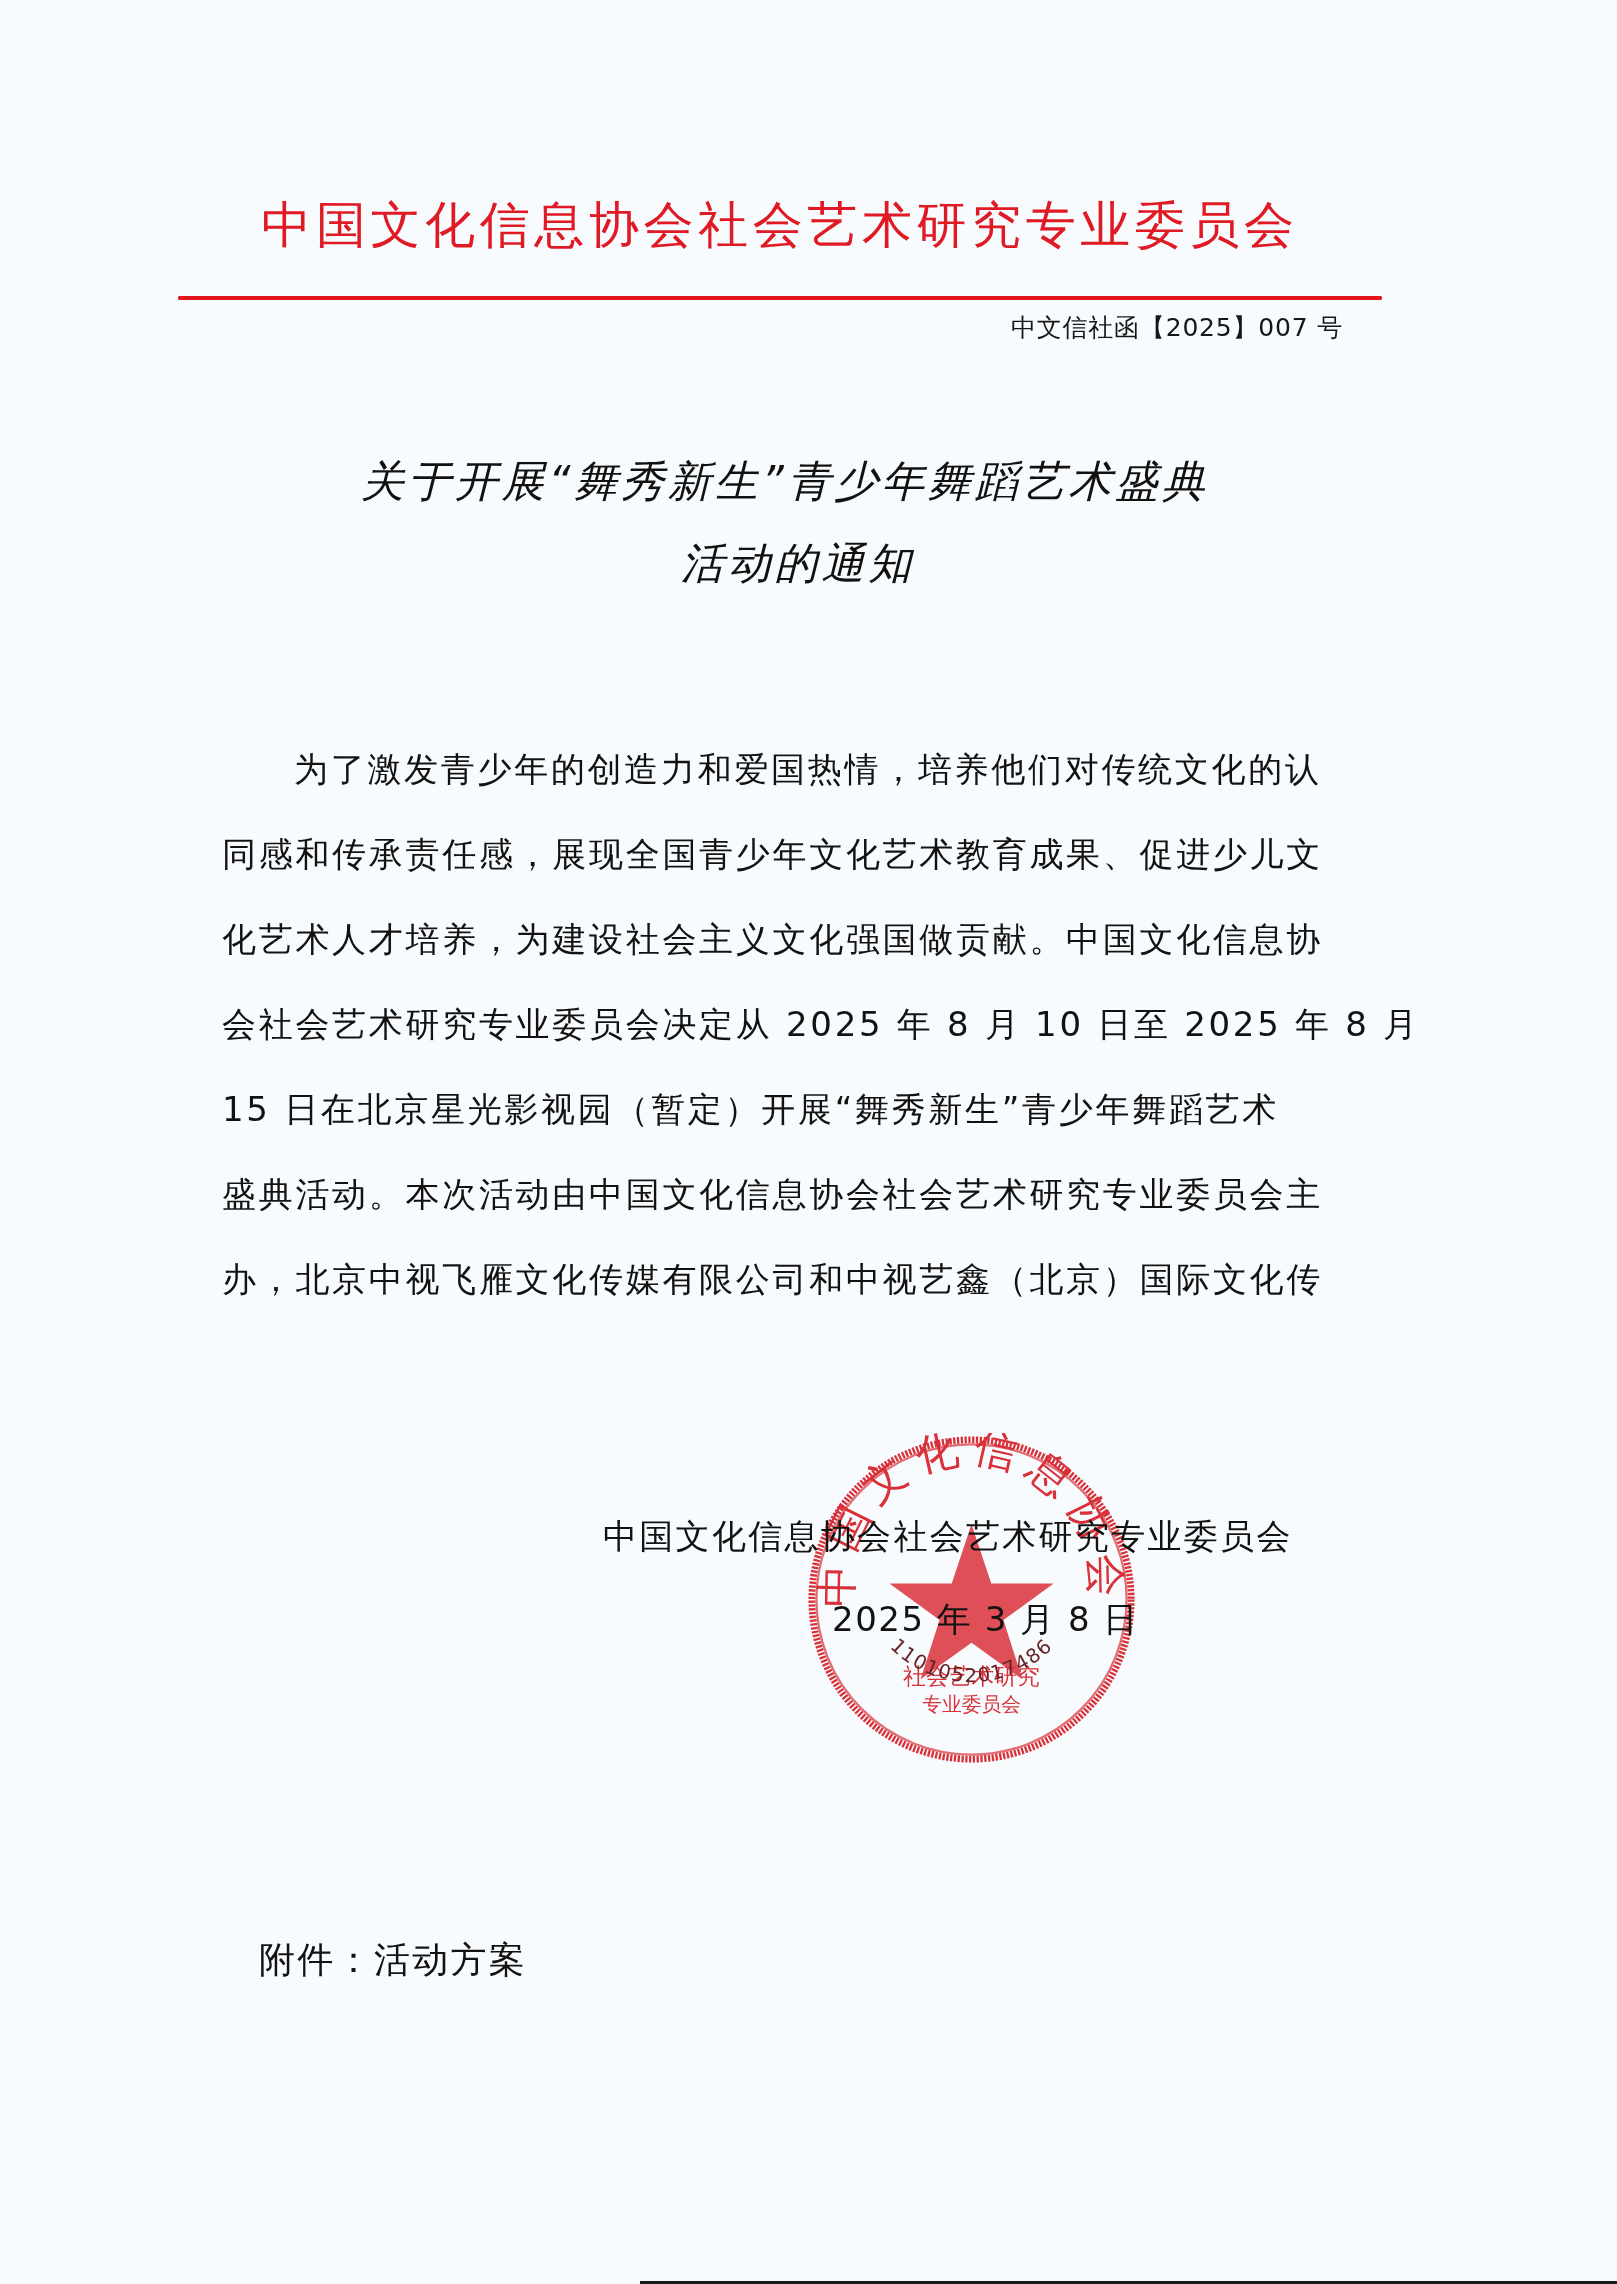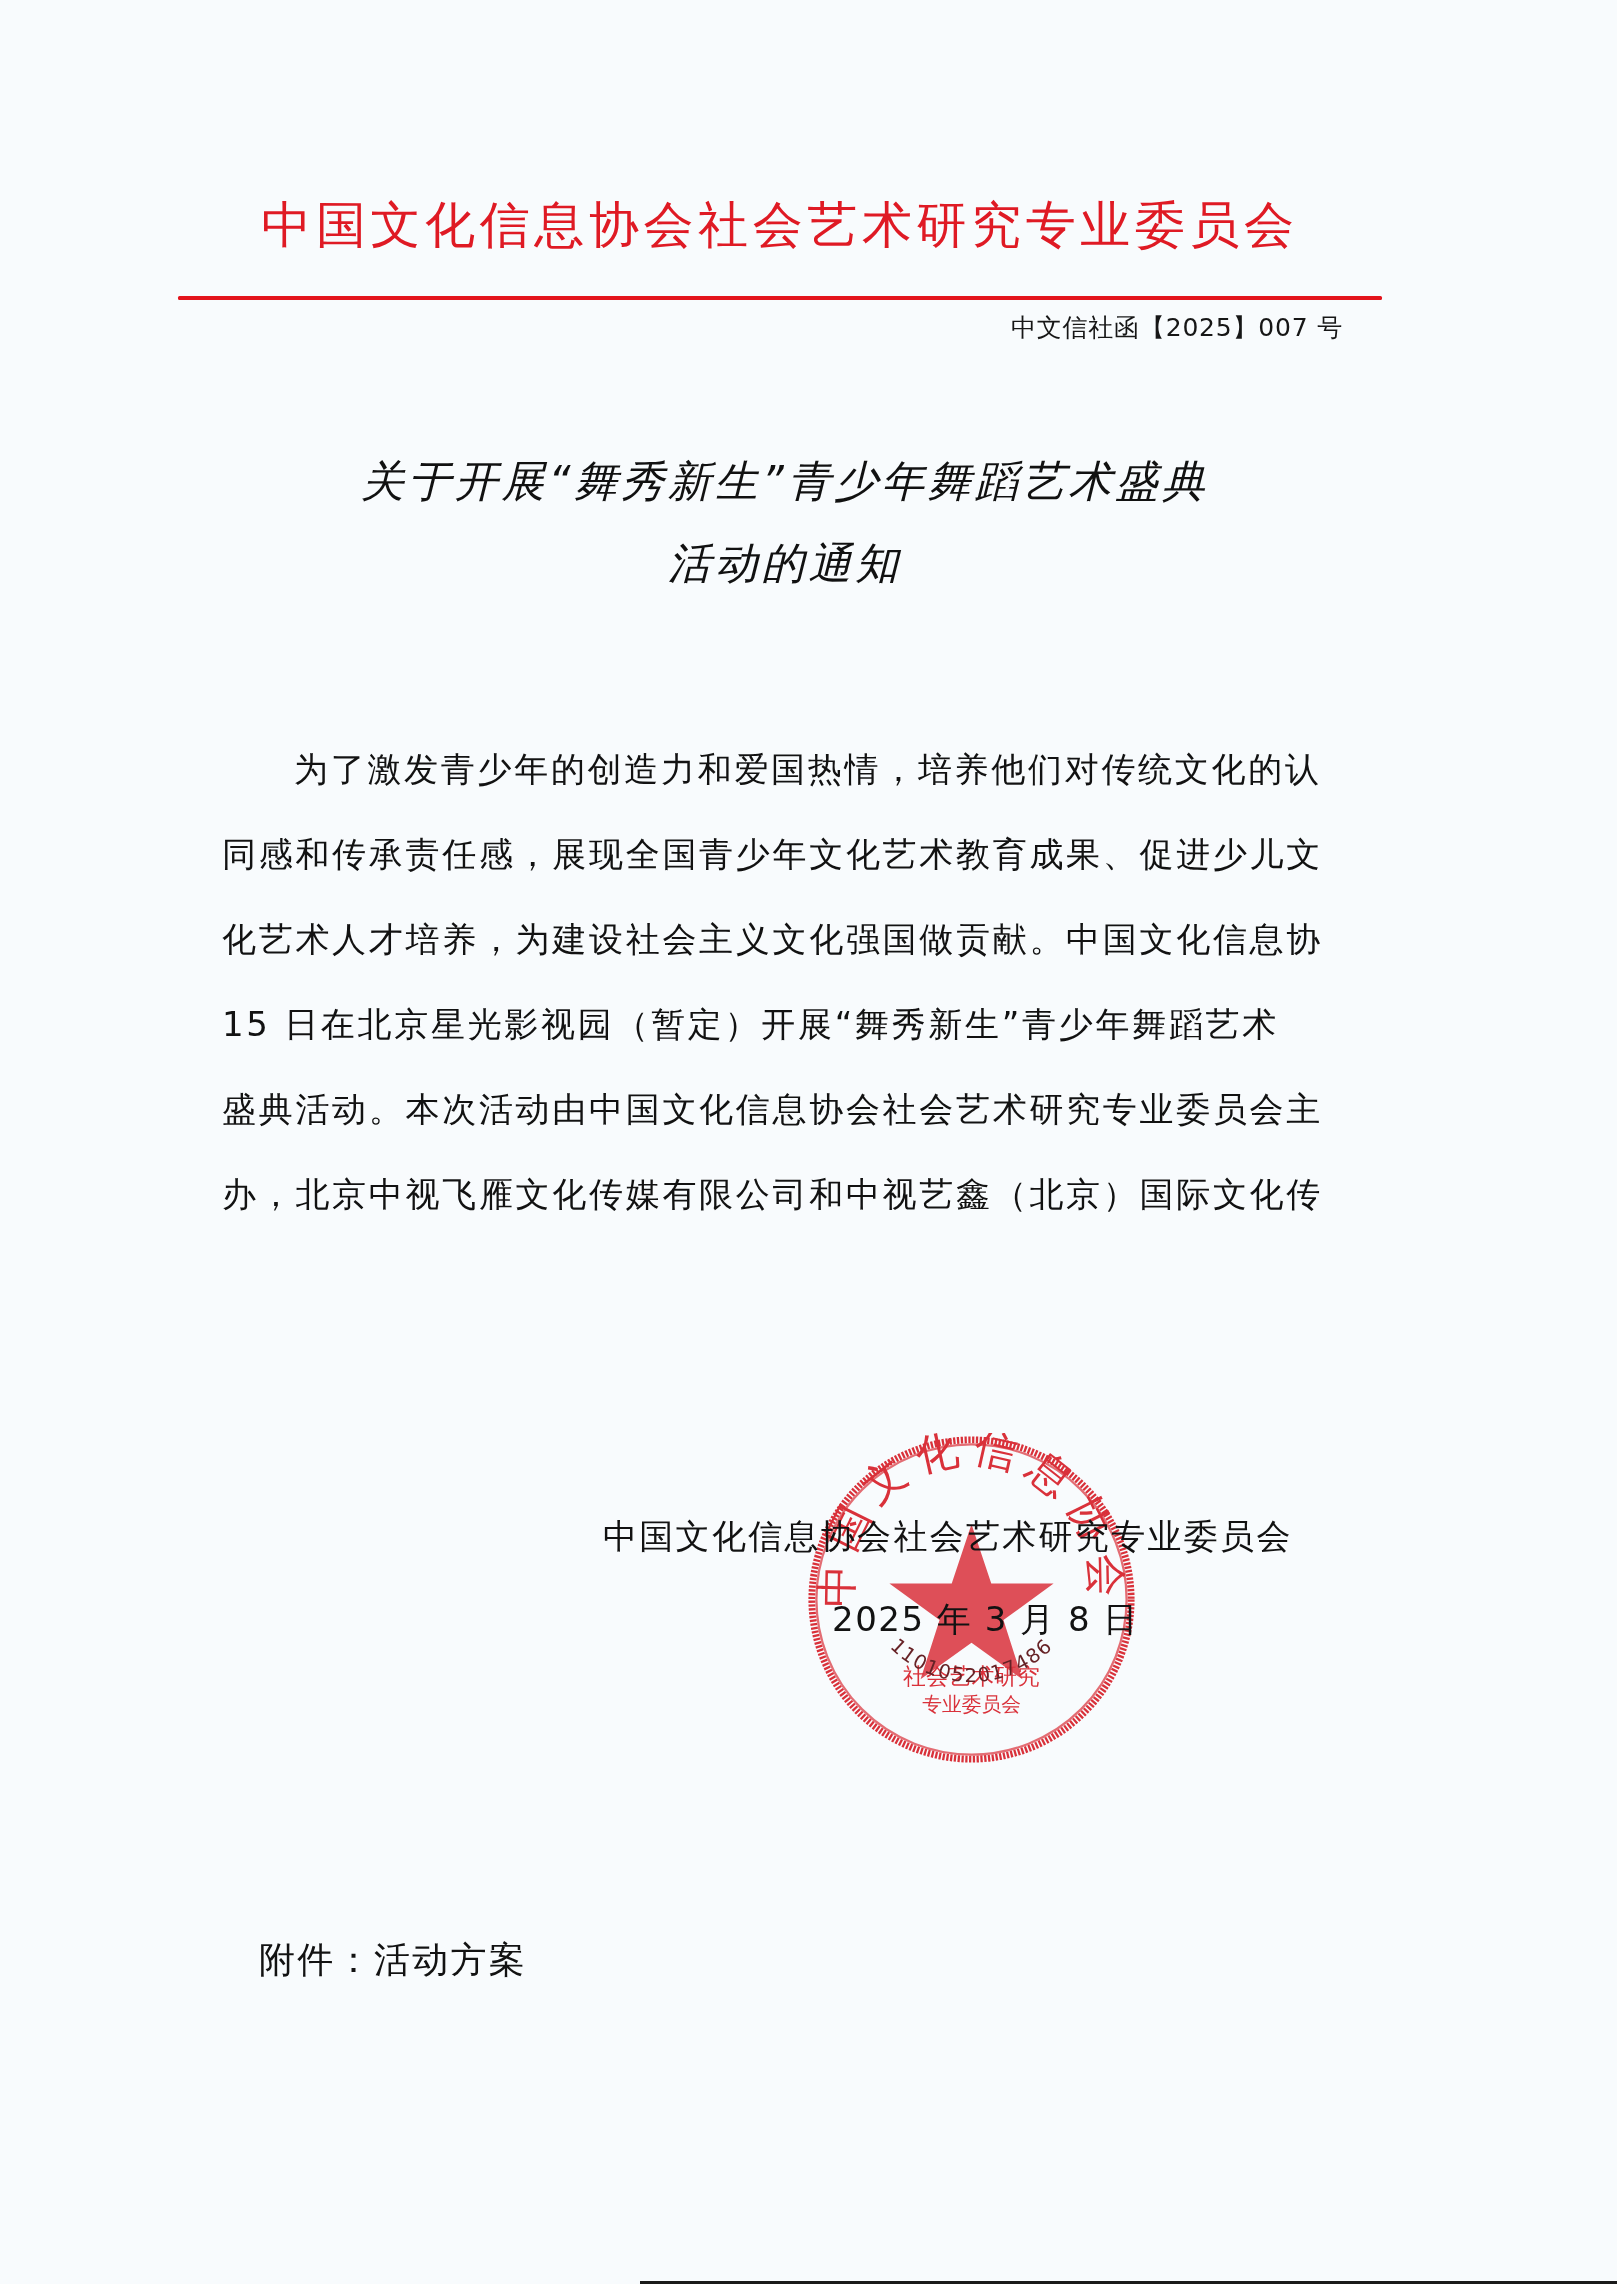--- a/index.html
+++ b/index.html
@@ -53,21 +53,21 @@
     left: 0;
     width: 1570px;
     text-align: center;
     font-size: 43px;
     letter-spacing: 3.8px;
     white-space: nowrap;
     color: #111;
     font-style: italic;
   }
   .title-1 { top: 454px; line-height: 55px; }
-  .title-2 { top: 536px; line-height: 55px; }
+  .title-2 { top: 536px; line-height: 55px; padding-left: 13px; }
 
   
   .body-para {
     left: 222px;
     width: 1134px;
     top: 710px;
   }
   .body-line {
     display: block;
     height: 85px;
@@ -138,20 +138,21 @@
 <div class="abs red-rule"></div>
 <div class="abs doc-number">中文信社函【2025】007 号</div>
 
 <div class="abs title title-1">关于开展“舞秀新生”青少年舞蹈艺术盛典</div>
 <div class="abs title title-2">活动的通知</div>
 
 <div class="abs body-para">
   <span class="body-line indent">为了激发青少年的创造力和爱国热情，培养他们对传统文化的认</span>
   <span class="body-line">同感和传承责任感，展现全国青少年文化艺术教育成果、促进少儿文</span>
   <span class="body-line">化艺术人才培养，为建设社会主义文化强国做贡献。中国文化信息协</span>
+  <span class="body-line">会社会艺术研究专业委员会决定从 2025 年 8 月 10 日至 2025 年 8 月</span>
   <span class="body-line">15 日在北京星光影视园（暂定）开展“舞秀新生”青少年舞蹈艺术</span>
   <span class="body-line">盛典活动。本次活动由中国文化信息协会社会艺术研究专业委员会主</span>
   <span class="body-line">办，北京中视飞雁文化传媒有限公司和中视艺鑫（北京）国际文化传</span>
 </div>
 
 <svg class="abs stamp" viewBox="0 0 438 438" xmlns="http://www.w3.org/2000/svg">
   <defs>
     <path id="arcPath" d="M 70 250 A 158 158 0 1 1 368 250" fill="none"></path>
     <path id="serialPath" d="M 95 262 A 150 150 0 0 0 343 262" fill="none"></path>
   </defs>

